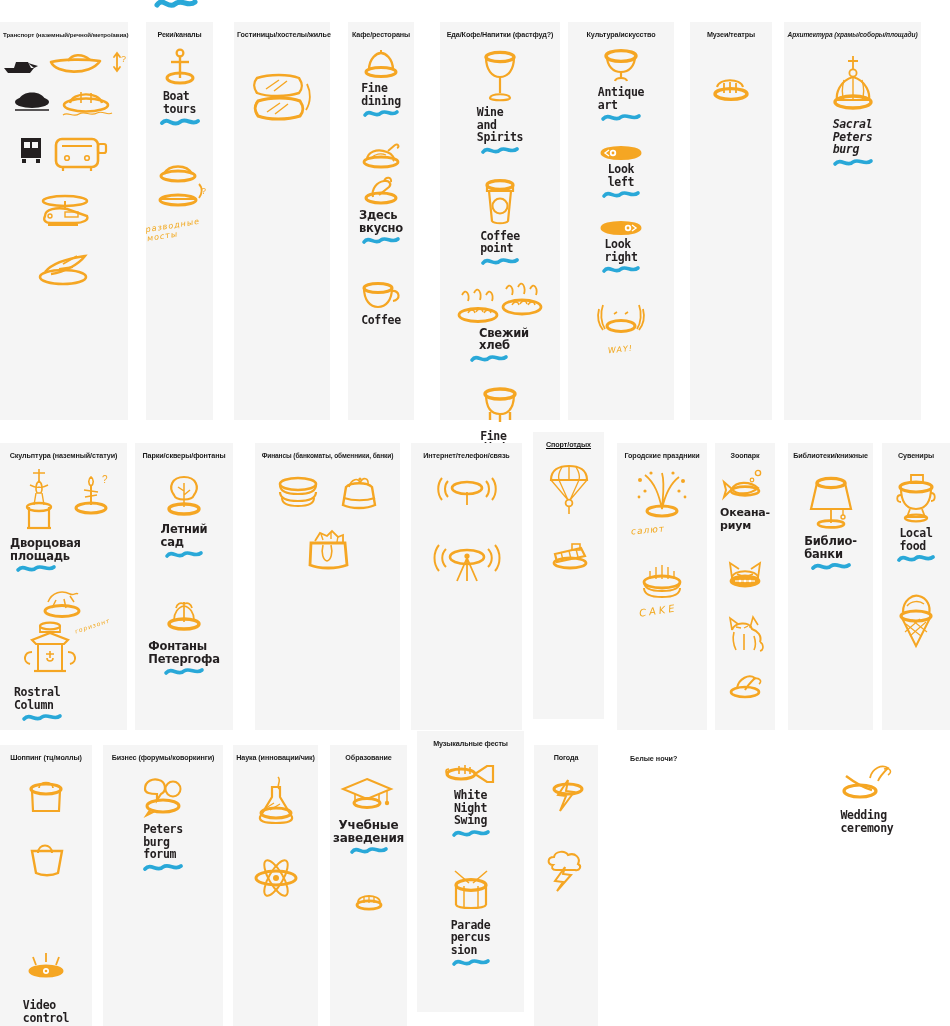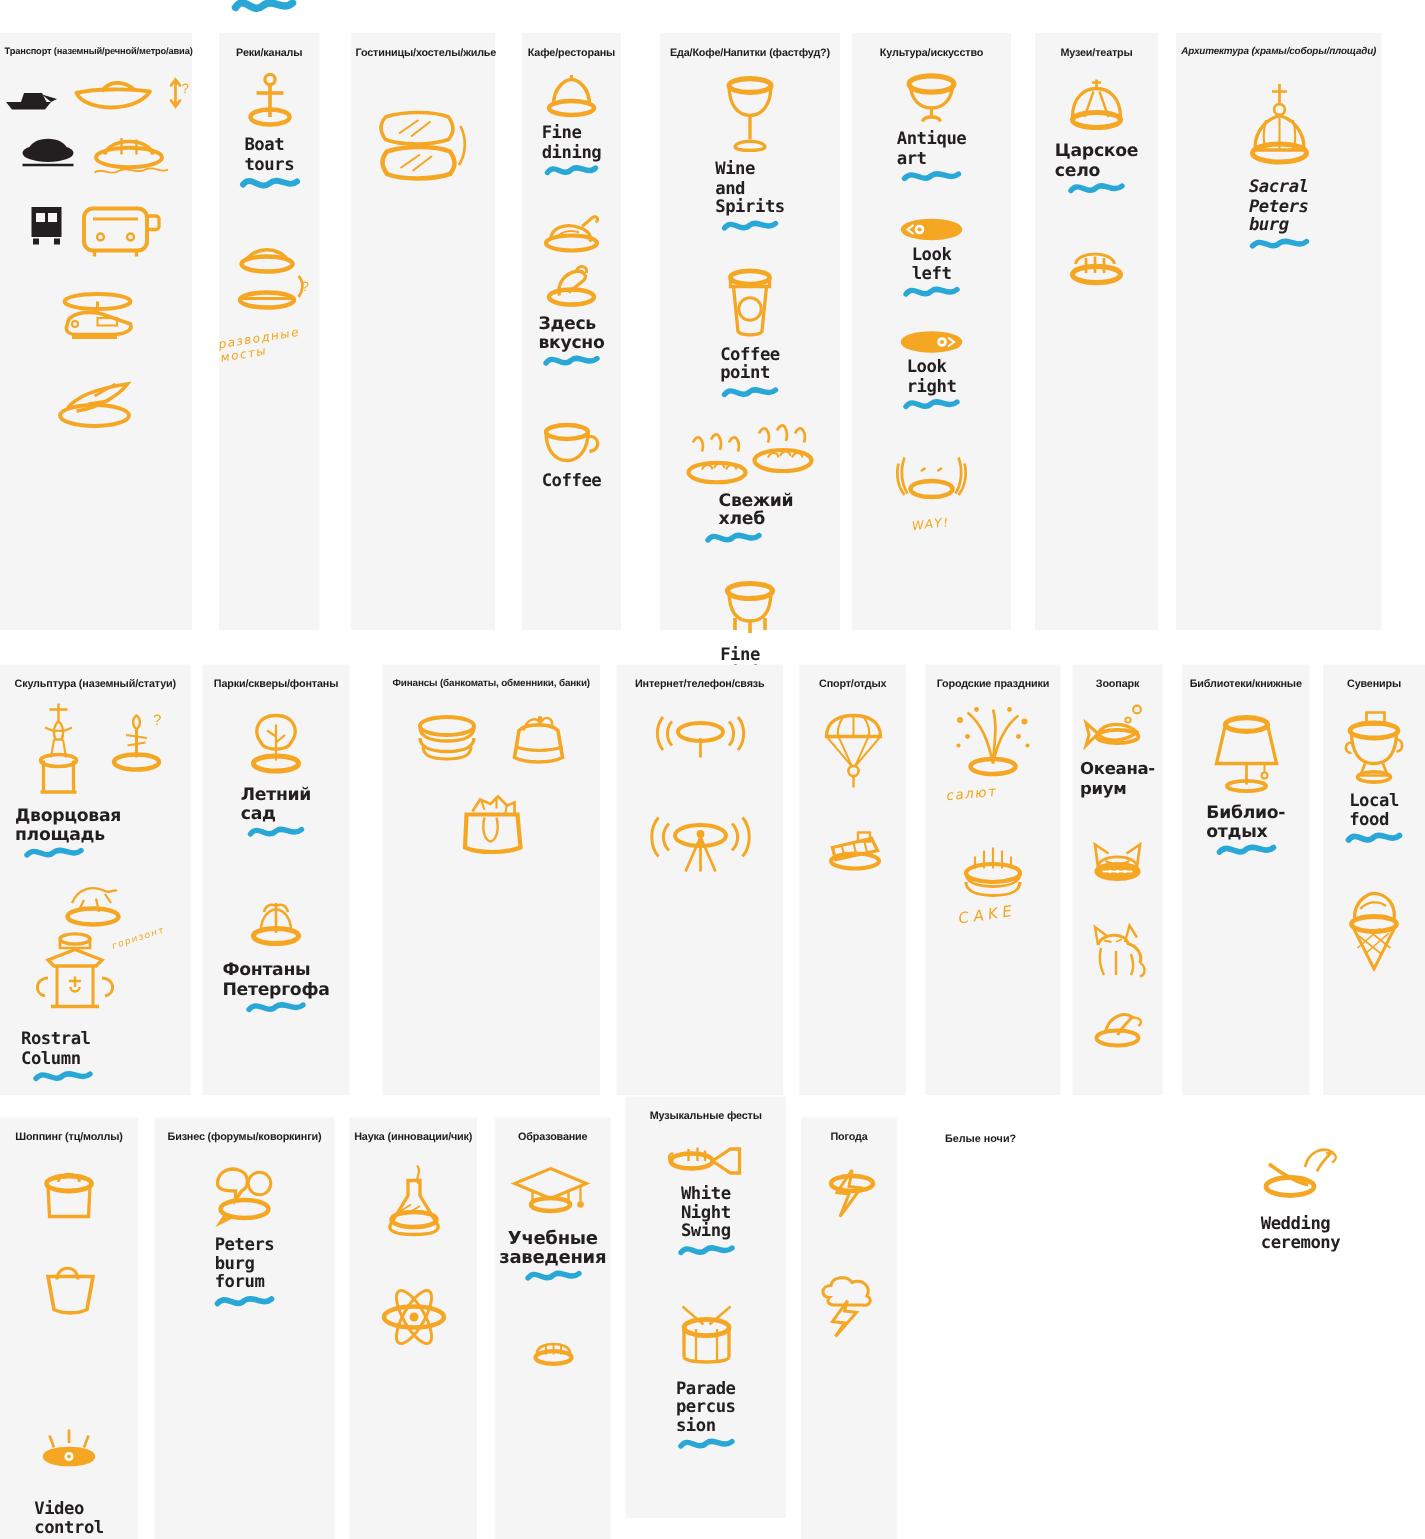--- a/index.html
+++ b/index.html
@@ -371,33 +371,20 @@
             <ellipse cx="32" cy="27" rx="14" ry="5.4" stroke="#F5A623" stroke-width="3" fill="none"></ellipse>
           </svg>
         <div class="hand" style="transform:rotate(-6deg);">WAY!</div>
       </div>
     </div>
   </div>
 
   <div class="panel" style="left:690px;top:22px;width:82px;height:398px;">
     <div class="panel-title">Музеи/театры</div>
     <div class="stack" style="margin-top:12px;">
-      <div class="item">
-        <svg width="48" height="40" viewBox="0 0 48 40">
-            <path d="M8 26 C8 13, 16 7, 24 7 C32 7, 40 13, 40 26" stroke="#F5A623" stroke-width="2.2" fill="none"></path>
-            <path d="M24 7 L24 1 M21 3 L27 3" stroke="#F5A623" stroke-width="1.8"></path>
-            <path d="M16 26 L22 9 M32 26 L26 9" stroke="#F5A623" stroke-width="1.6"></path>
-            <ellipse cx="24" cy="28" rx="16" ry="5" stroke="#F5A623" stroke-width="3.4" fill="none"></ellipse>
-          </svg>
-        <div class="lbl cyr">Царское
-село</div>
-        <svg class="wave" width="38" height="11" viewBox="0 0 38 11">
-            <path d="M2 7 C7 0, 13 11, 19 5 C24 1, 30 9, 36 4" stroke="#29A8D8" stroke-width="3.6" fill="none" stroke-linecap="round"></path>
-          </svg>
-      </div>
       <div class="item" style="margin-top:20px;">
         <svg width="44" height="32" viewBox="0 0 44 32">
             <path d="M8 15 C10 6, 32 6, 34 15" stroke="#F5A623" stroke-width="2" fill="none"></path>
             <path d="M15 11 L15 21 M21 10 L21 21 M27 11 L27 21" stroke="#F5A623" stroke-width="1.8"></path>
             <ellipse cx="22" cy="22" rx="16" ry="5.4" stroke="#F5A623" stroke-width="3.4" fill="none"></ellipse>
           </svg>
       </div>
     </div>
   </div>
 
@@ -547,21 +534,21 @@
         <svg width="74" height="44" viewBox="0 0 74 44">
             <ellipse cx="37" cy="14" rx="17" ry="7" stroke="#F5A623" stroke-width="2.6" fill="none"></ellipse>
             <circle cx="37" cy="13" r="2.6" fill="#F5A623"></circle>
             <path d="M37 15 L27 38 M37 15 L47 38 M37 15 L37 38" stroke="#F5A623" stroke-width="1.8"></path>
             <path d="M16 6 C11 11, 11 19, 16 24 M9 2 C3 9, 3 21, 9 28 M58 6 C63 11, 63 19, 58 24 M65 2 C71 9, 71 21, 65 28" stroke="#F5A623" stroke-width="2" fill="none"></path>
           </svg>
       </div>
     </div>
   </div>
 
-  <div class="panel" style="left:533px;top:443px;width:71px;height:287px;">
+  <div class="panel" style="left:533px;top:432px;width:71px;height:287px;text-decoration:underline;">
     <div class="panel-title">Спорт/отдых</div>
     <div class="stack" style="margin-top:14px;">
       <div class="item">
         <svg width="48" height="54" viewBox="0 0 48 54">
             <path d="M6 16 C6 6, 14 2, 24 2 C34 2, 42 6, 42 16 C42 16, 6 16, 6 16 Z" stroke="#F5A623" stroke-width="2.2" fill="none"></path>
             <path d="M17 3 C14 8, 13 13, 14 16 M31 3 C34 8, 35 13, 34 16 M24 2 L24 16" stroke="#F5A623" stroke-width="1.4" fill="none"></path>
             <path d="M6 16 L23 36 M42 16 L25 36 M14 16 L23 36 M34 16 L25 36" stroke="#F5A623" stroke-width="1.3" fill="none"></path>
             <circle cx="24" cy="39" r="3.4" stroke="#F5A623" stroke-width="1.8" fill="none"></circle>
             <path d="M24 43 L24 50" stroke="#F5A623" stroke-width="1.6"></path>
           </svg>
@@ -659,21 +646,21 @@
       <div class="item">
         <svg width="56" height="58" viewBox="0 0 56 58">
             <ellipse cx="28" cy="8" rx="14" ry="4.6" stroke="#F5A623" stroke-width="3.4" fill="none"></ellipse>
             <path d="M14 8 L8 34 L48 34 L42 8" stroke="#F5A623" stroke-width="2.2" fill="none"></path>
             <path d="M28 34 L28 48" stroke="#F5A623" stroke-width="1.8"></path>
             <path d="M40 34 L40 40" stroke="#F5A623" stroke-width="1.4"></path>
             <circle cx="40" cy="42" r="2" stroke="#F5A623" stroke-width="1.4" fill="none"></circle>
             <ellipse cx="28" cy="49" rx="13" ry="3.4" stroke="#F5A623" stroke-width="2.6" fill="none"></ellipse>
           </svg>
         <div class="lbl cyr">Библио-
-отдых</div>
+банки</div>
         <svg class="wave" width="40" height="11" viewBox="0 0 40 11">
             <path d="M2 7 C8 0, 14 11, 20 5 C26 1, 32 9, 38 4" stroke="#29A8D8" stroke-width="3.8" fill="none" stroke-linecap="round"></path>
           </svg>
       </div>
     </div>
   </div>
 
   <div class="panel" style="left:882px;top:443px;width:68px;height:287px;">
     <div class="panel-title">Сувениры</div>
     <div class="stack" style="margin-top:10px;">

